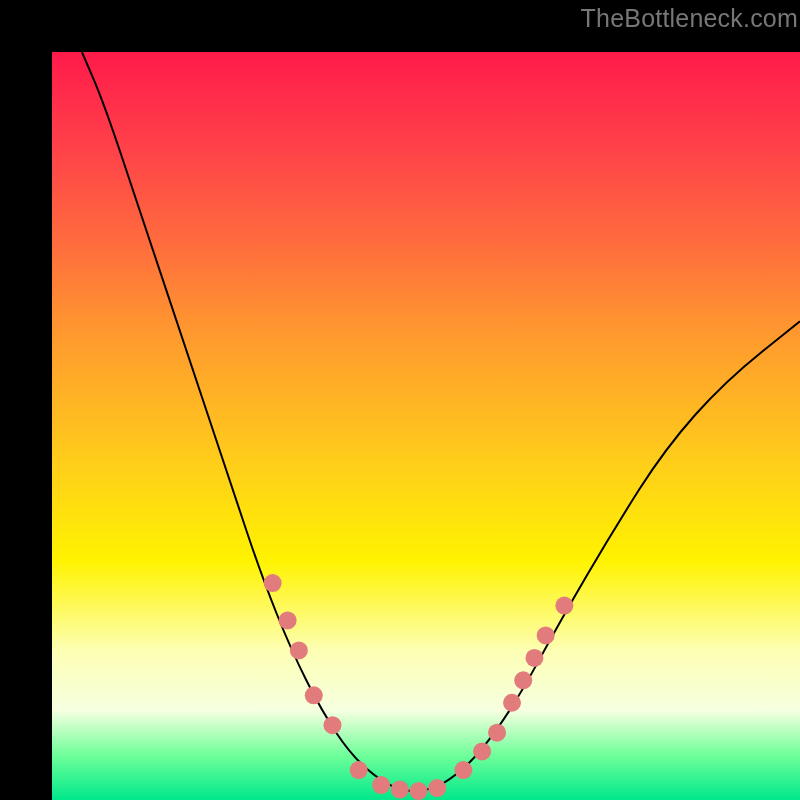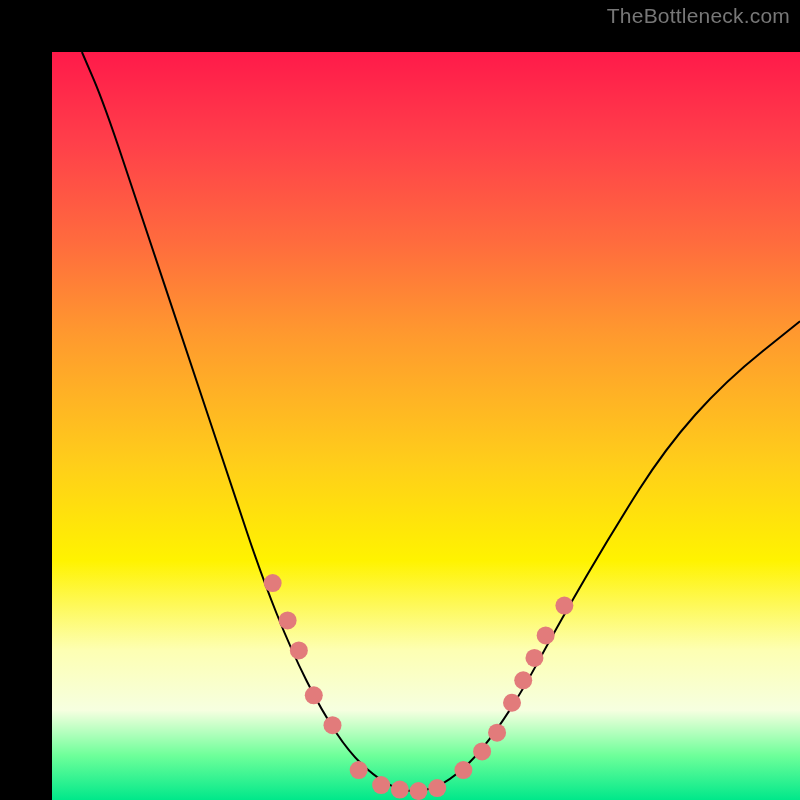--- a/index.html
+++ b/index.html
@@ -41,23 +41,23 @@
   svg.curve {
     position: absolute;
     left: 0;
     top: 0;
     width: 748px;
     height: 748px;
   }
   .watermark {
     position: absolute;
     top: 4px;
-    right: 10px;
+    right: 2px;
     color: #777;
-    font-size: 21px;
+    font-size: 25px;
     font-weight: 500;
     letter-spacing: 0.2px;
     font-family: Arial, Helvetica, sans-serif;
     z-index: 5;
   }
 </style>
 </head>
 <body>
 
 <div class="watermark">TheBottleneck.com</div>

